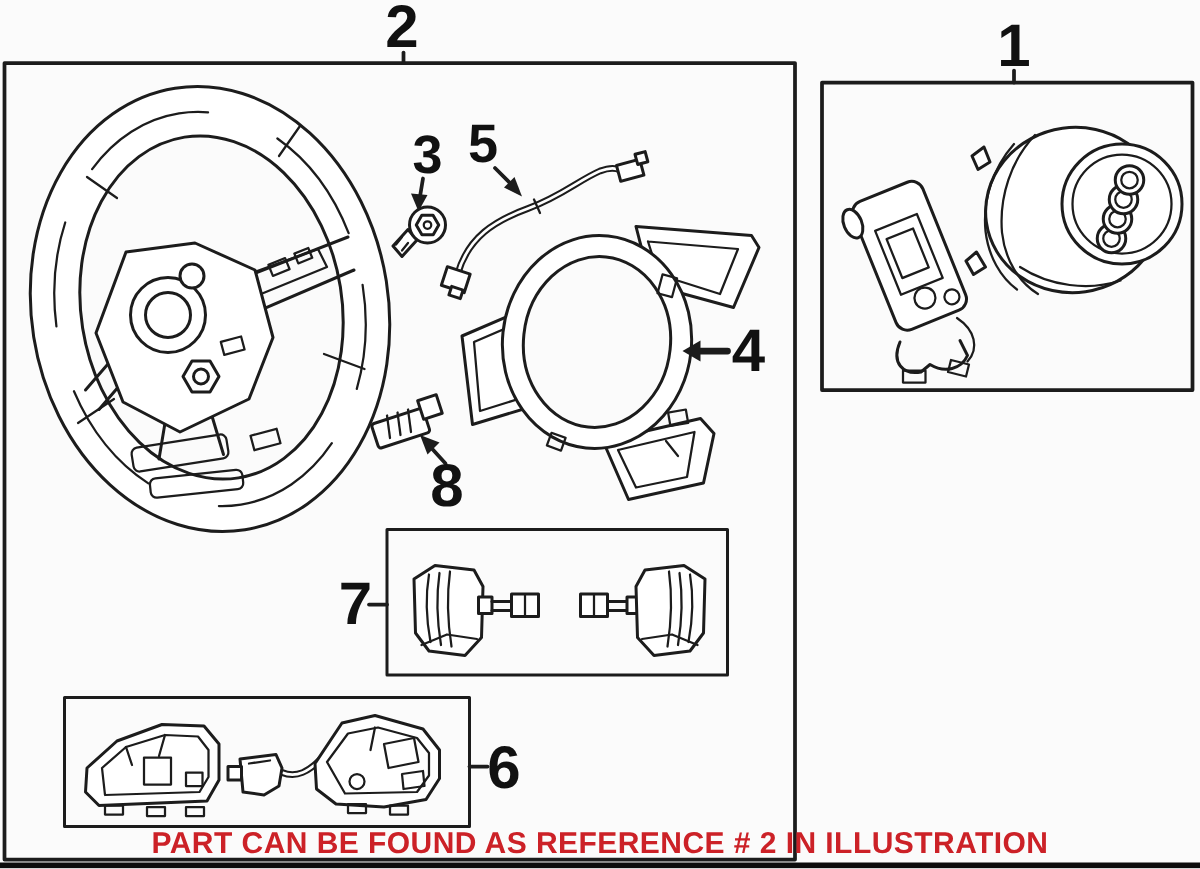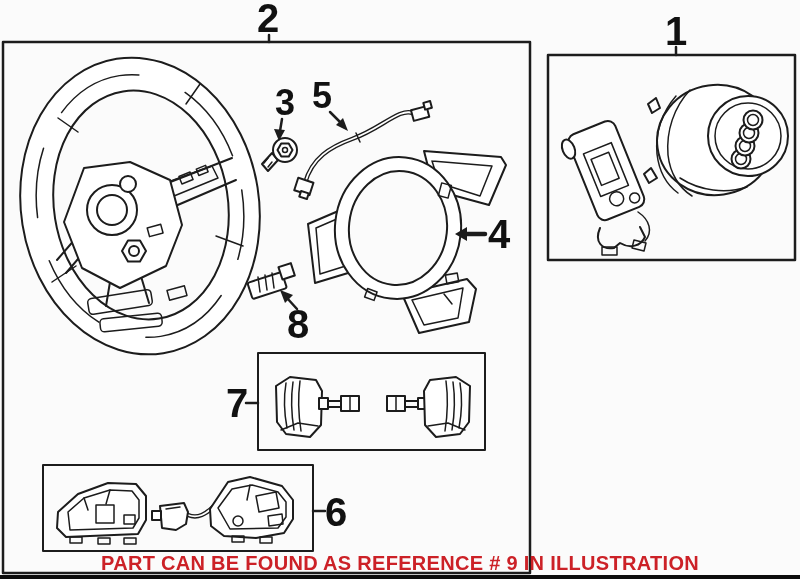--- a/index.html
+++ b/index.html
@@ -231,15 +231,15 @@
 
   <span class="num" style="left:676px;top:31px">1</span>
   <span class="num" style="left:268px;top:18px">2</span>
   <span class="num" style="left:285px;top:103px;font-size:36px">3</span>
   <span class="num" style="left:499px;top:234px">4</span>
   <span class="num" style="left:322px;top:96px;font-size:36px">5</span>
   <span class="num" style="left:336px;top:512px">6</span>
   <span class="num" style="left:237px;top:403px">7</span>
   <span class="num" style="left:298px;top:324px">8</span>
 
-  <div class="note">PART CAN BE FOUND AS REFERENCE # 9 IN ILLUSTRATION</div>
+  <div class="note">PART CAN BE FOUND AS REFERENCE # 2 IN ILLUSTRATION</div>
   <div class="bottombar"></div>
 </div>
 
 </body></html>

